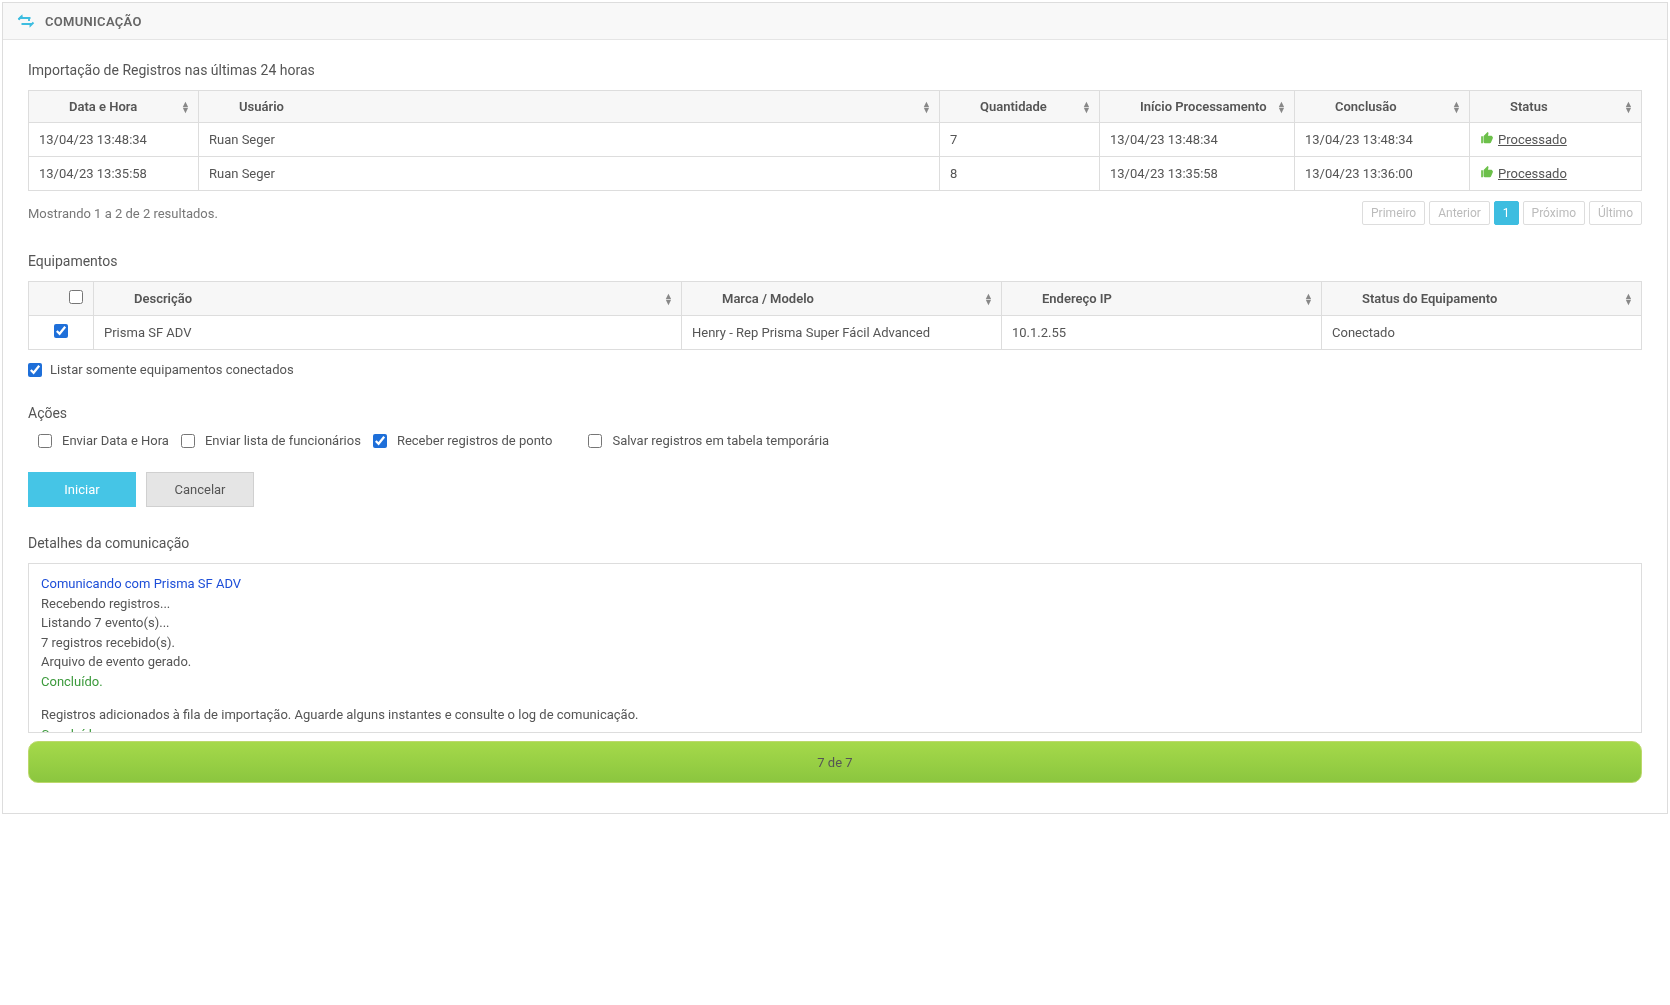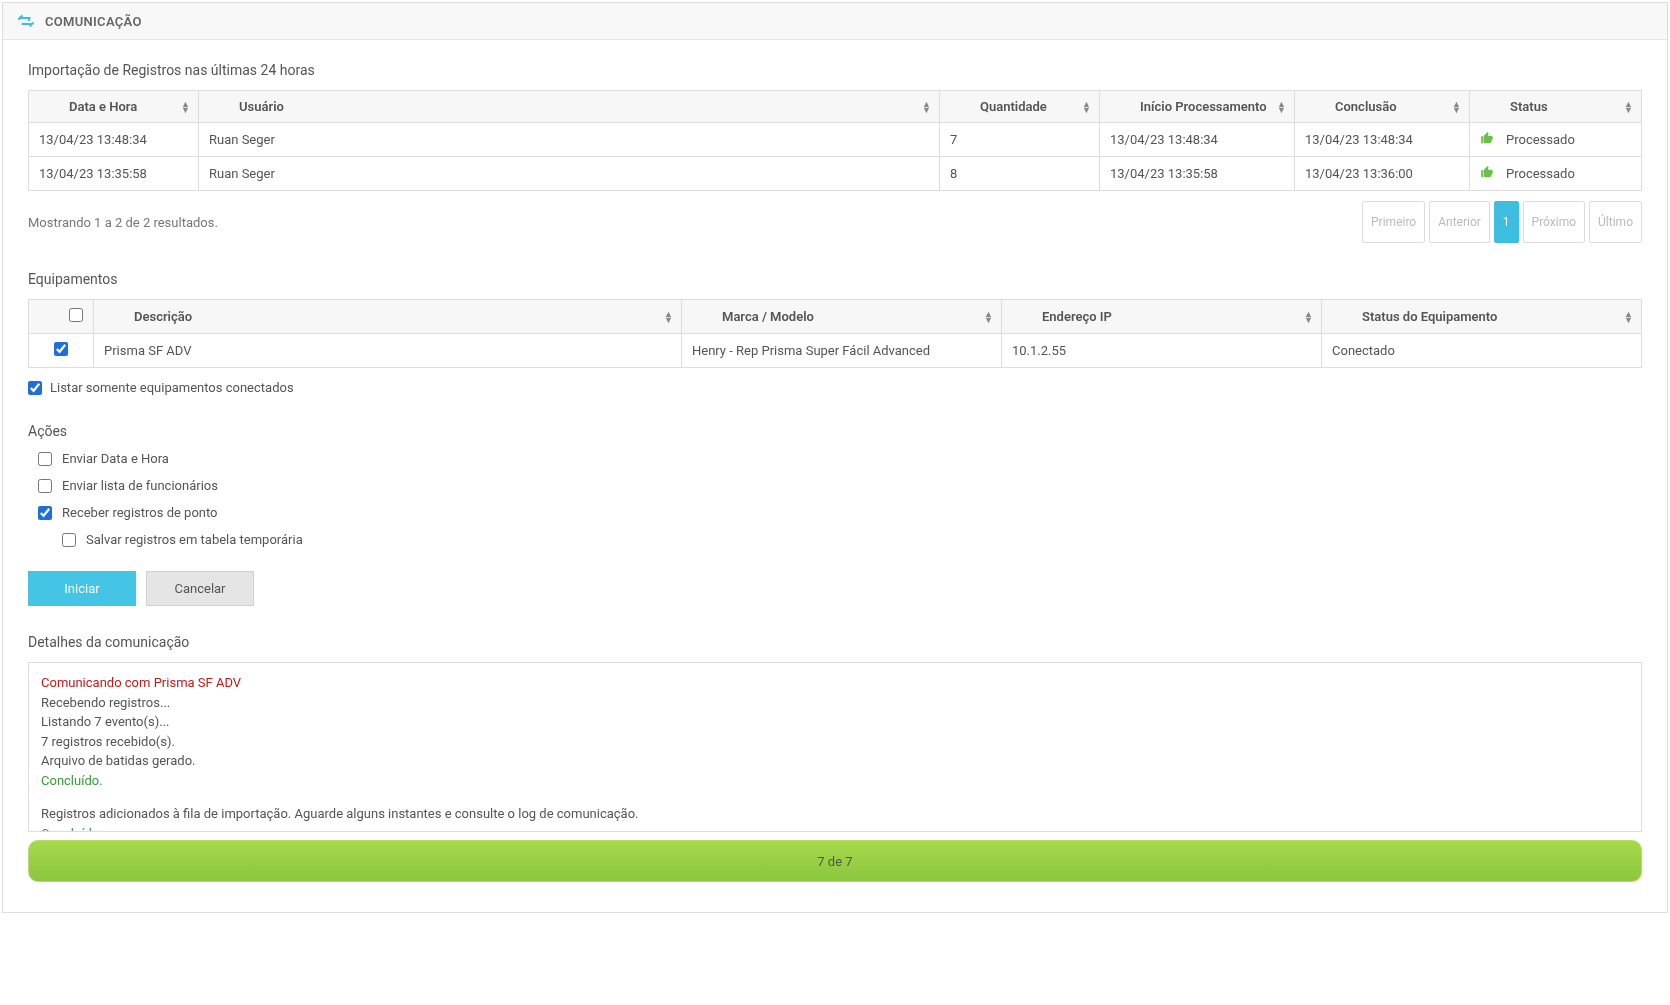--- a/index.html
+++ b/index.html
@@ -67,38 +67,39 @@
     flex-direction: column;
     gap: 0;
     line-height: 6px;
     color: #888;
     font-size: 9px;
   }
   .sort-icons span { display:block; }
   .status-cell {
     display: flex;
     align-items: center;
-    gap: 12px;
+    gap: 4px;
+    text-decoration: underline;
   }
   .thumb-icon { color: #6cc04a; }
   .results-row {
     display: flex;
     justify-content: space-between;
     align-items: center;
     font-size: 13px;
     color: #777;
     margin-bottom: 28px;
   }
   .pagination {
     display: flex;
     gap: 4px;
   }
   .pagination .pg-btn {
     border: 1px solid #ddd;
-    padding: 13px 8px;
+    padding: 4px 8px;
     font-size: 12px;
     color: #bbb;
     background: #fff;
     border-radius: 2px;
     cursor: not-allowed;
   }
   .pagination .pg-btn.active {
     background: #3dbde0;
     border-color: #3dbde0;
     color: #fff;
@@ -115,21 +116,21 @@
     display: flex;
     align-items: center;
     gap: 8px;
     margin-top: 12px;
     font-size: 13px;
     color: #555;
     margin-bottom: 28px;
   }
   .actions-list {
     display: flex;
-    flex-direction: column;
+    flex-direction: row;
     gap: 12px;
     margin-bottom: 24px;
     padding-left: 10px;
   }
   .actions-list .row {
     display: flex;
     align-items: center;
     gap: 10px;
     font-size: 13px;
   }
@@ -155,21 +156,21 @@
   .log-box {
     border: 1px solid #ddd;
     padding: 10px 12px;
     font-size: 13px;
     color: #555;
     line-height: 1.5;
     position: relative;
     height: 170px;
     overflow-y: scroll;
   }
-  .log-box .header-line { color: #b91c1c; }
+  .log-box .header-line { color: #1d4ed8; }
   .log-box .done-line { color: #3c9a3c; }
   .progress-bar {
     margin-top: 8px;
     border: 1px solid #bcd86c;
     background: linear-gradient(to bottom, #a5d94a, #8bc63f);
     height: 42px;
     border-radius: 10px;
     display: flex;
     align-items: center;
     justify-content: center;
@@ -368,21 +369,21 @@
       <div class="btn primary">Iniciar</div>
       <div class="btn secondary">Cancelar</div>
     </div>
 
     <div class="section-title">Detalhes da comunicação</div>
     <div class="log-box">
       <div class="header-line">Comunicando com Prisma SF ADV</div>
       <div>Recebendo registros...</div>
       <div>Listando 7 evento(s)...</div>
       <div>7 registros recebido(s).</div>
-      <div>Arquivo de batidas gerado.</div>
+      <div>Arquivo de evento gerado.</div>
       <div class="done-line">Concluído.</div>
       <div style="height:14px"></div>
       <div>Registros adicionados à fila de importação. Aguarde alguns instantes e consulte o log de comunicação.</div>
       <div class="done-line">Concluído.</div>
     </div>
 
     <div class="progress-bar">
       <span>7 de 7</span>
     </div>
 

